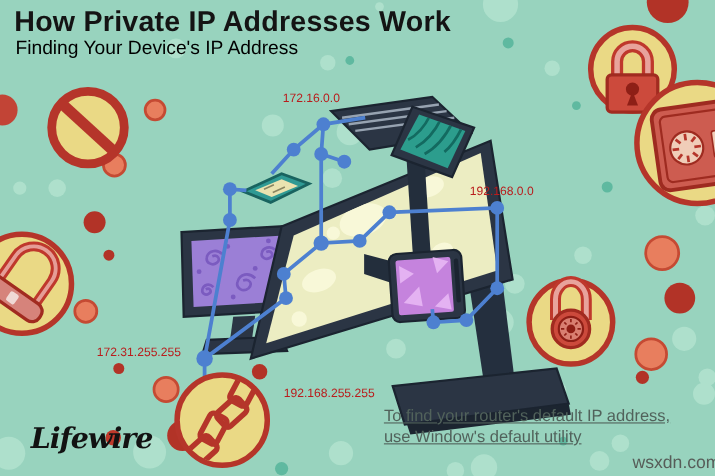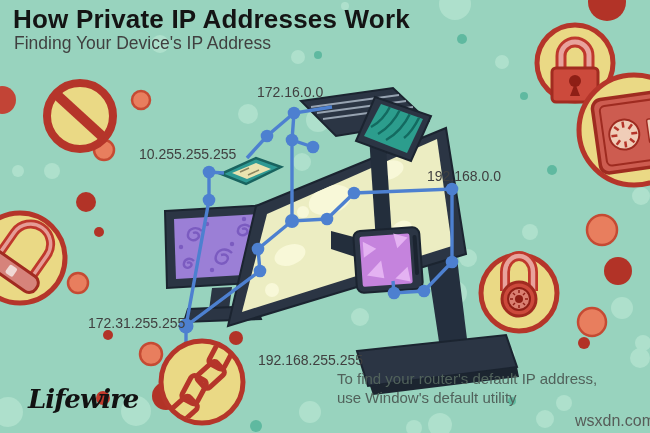--- a/index.html
+++ b/index.html
@@ -4,23 +4,23 @@
 <style>
   html,body{margin:0;padding:0;}
   #stage{
     position:relative;width:650px;height:433px;overflow:hidden;
     background:#98d3be;font-family:"Liberation Sans",sans-serif;
     -webkit-font-smoothing:antialiased;
   }
   #art{position:absolute;left:0;top:0;}
   .txt{position:absolute;white-space:nowrap;}
   .title{left:13px;top:4px;font-size:26px;font-weight:bold;color:#141414;letter-spacing:.2px;}
-  .subtitle{left:14px;top:33px;font-size:17.5px;color:#404040;}
-  .ip-label{font-size:14px;color:#404040;}
-  .tip{left:337px;top:369px;font-size:15px;line-height:19px;color:#51625b;}
+  .subtitle{left:14px;top:33px;font-size:17.5px;color:#000000;}
+  .ip-label{font-size:11px;color:#b91c1c;}
+  .tip{left:349px;top:369px;font-size:15px;line-height:19px;color:#51625b;text-decoration:underline;}
   .brand{left:12px;top:384px;font-size:26px;font-weight:bold;font-style:italic;
          font-family:"DejaVu Serif",serif;color:#121212;letter-spacing:-1px;margin-left:16px;}
   .watermark{left:575px;top:412px;font-size:16px;color:#575d59;}
 </style>
 </head>
 <body>
 
 <div id="stage">
 
 <svg id="art" width="650" height="433" viewBox="0 0 650 433">
@@ -286,21 +286,20 @@
     <circle cx="452" cy="262" r="6.3"></circle>
     <circle cx="424" cy="291" r="6.3"></circle>
     <circle cx="394" cy="293" r="6.3"></circle>
   </g>
 </svg>
 
 <div class="txt title">How Private IP Addresses Work</div>
 <div class="txt subtitle">Finding Your Device's IP Address</div>
 
 <div class="txt ip-label" style="left:257px;top:84px">172.16.0.0</div>
-<div class="txt ip-label" style="left:139px;top:146px">10.255.255.255</div>
 <div class="txt ip-label" style="left:427px;top:168px">192.168.0.0</div>
 <div class="txt ip-label" style="left:88px;top:315px">172.31.255.255</div>
 <div class="txt ip-label" style="left:258px;top:352px">192.168.255.255</div>
 
 <div class="txt tip">
   <div>To find your router's default IP address,</div>
   <div>use Window's default utility</div>
 </div>
 
 <div class="txt brand">Lifewire</div>

